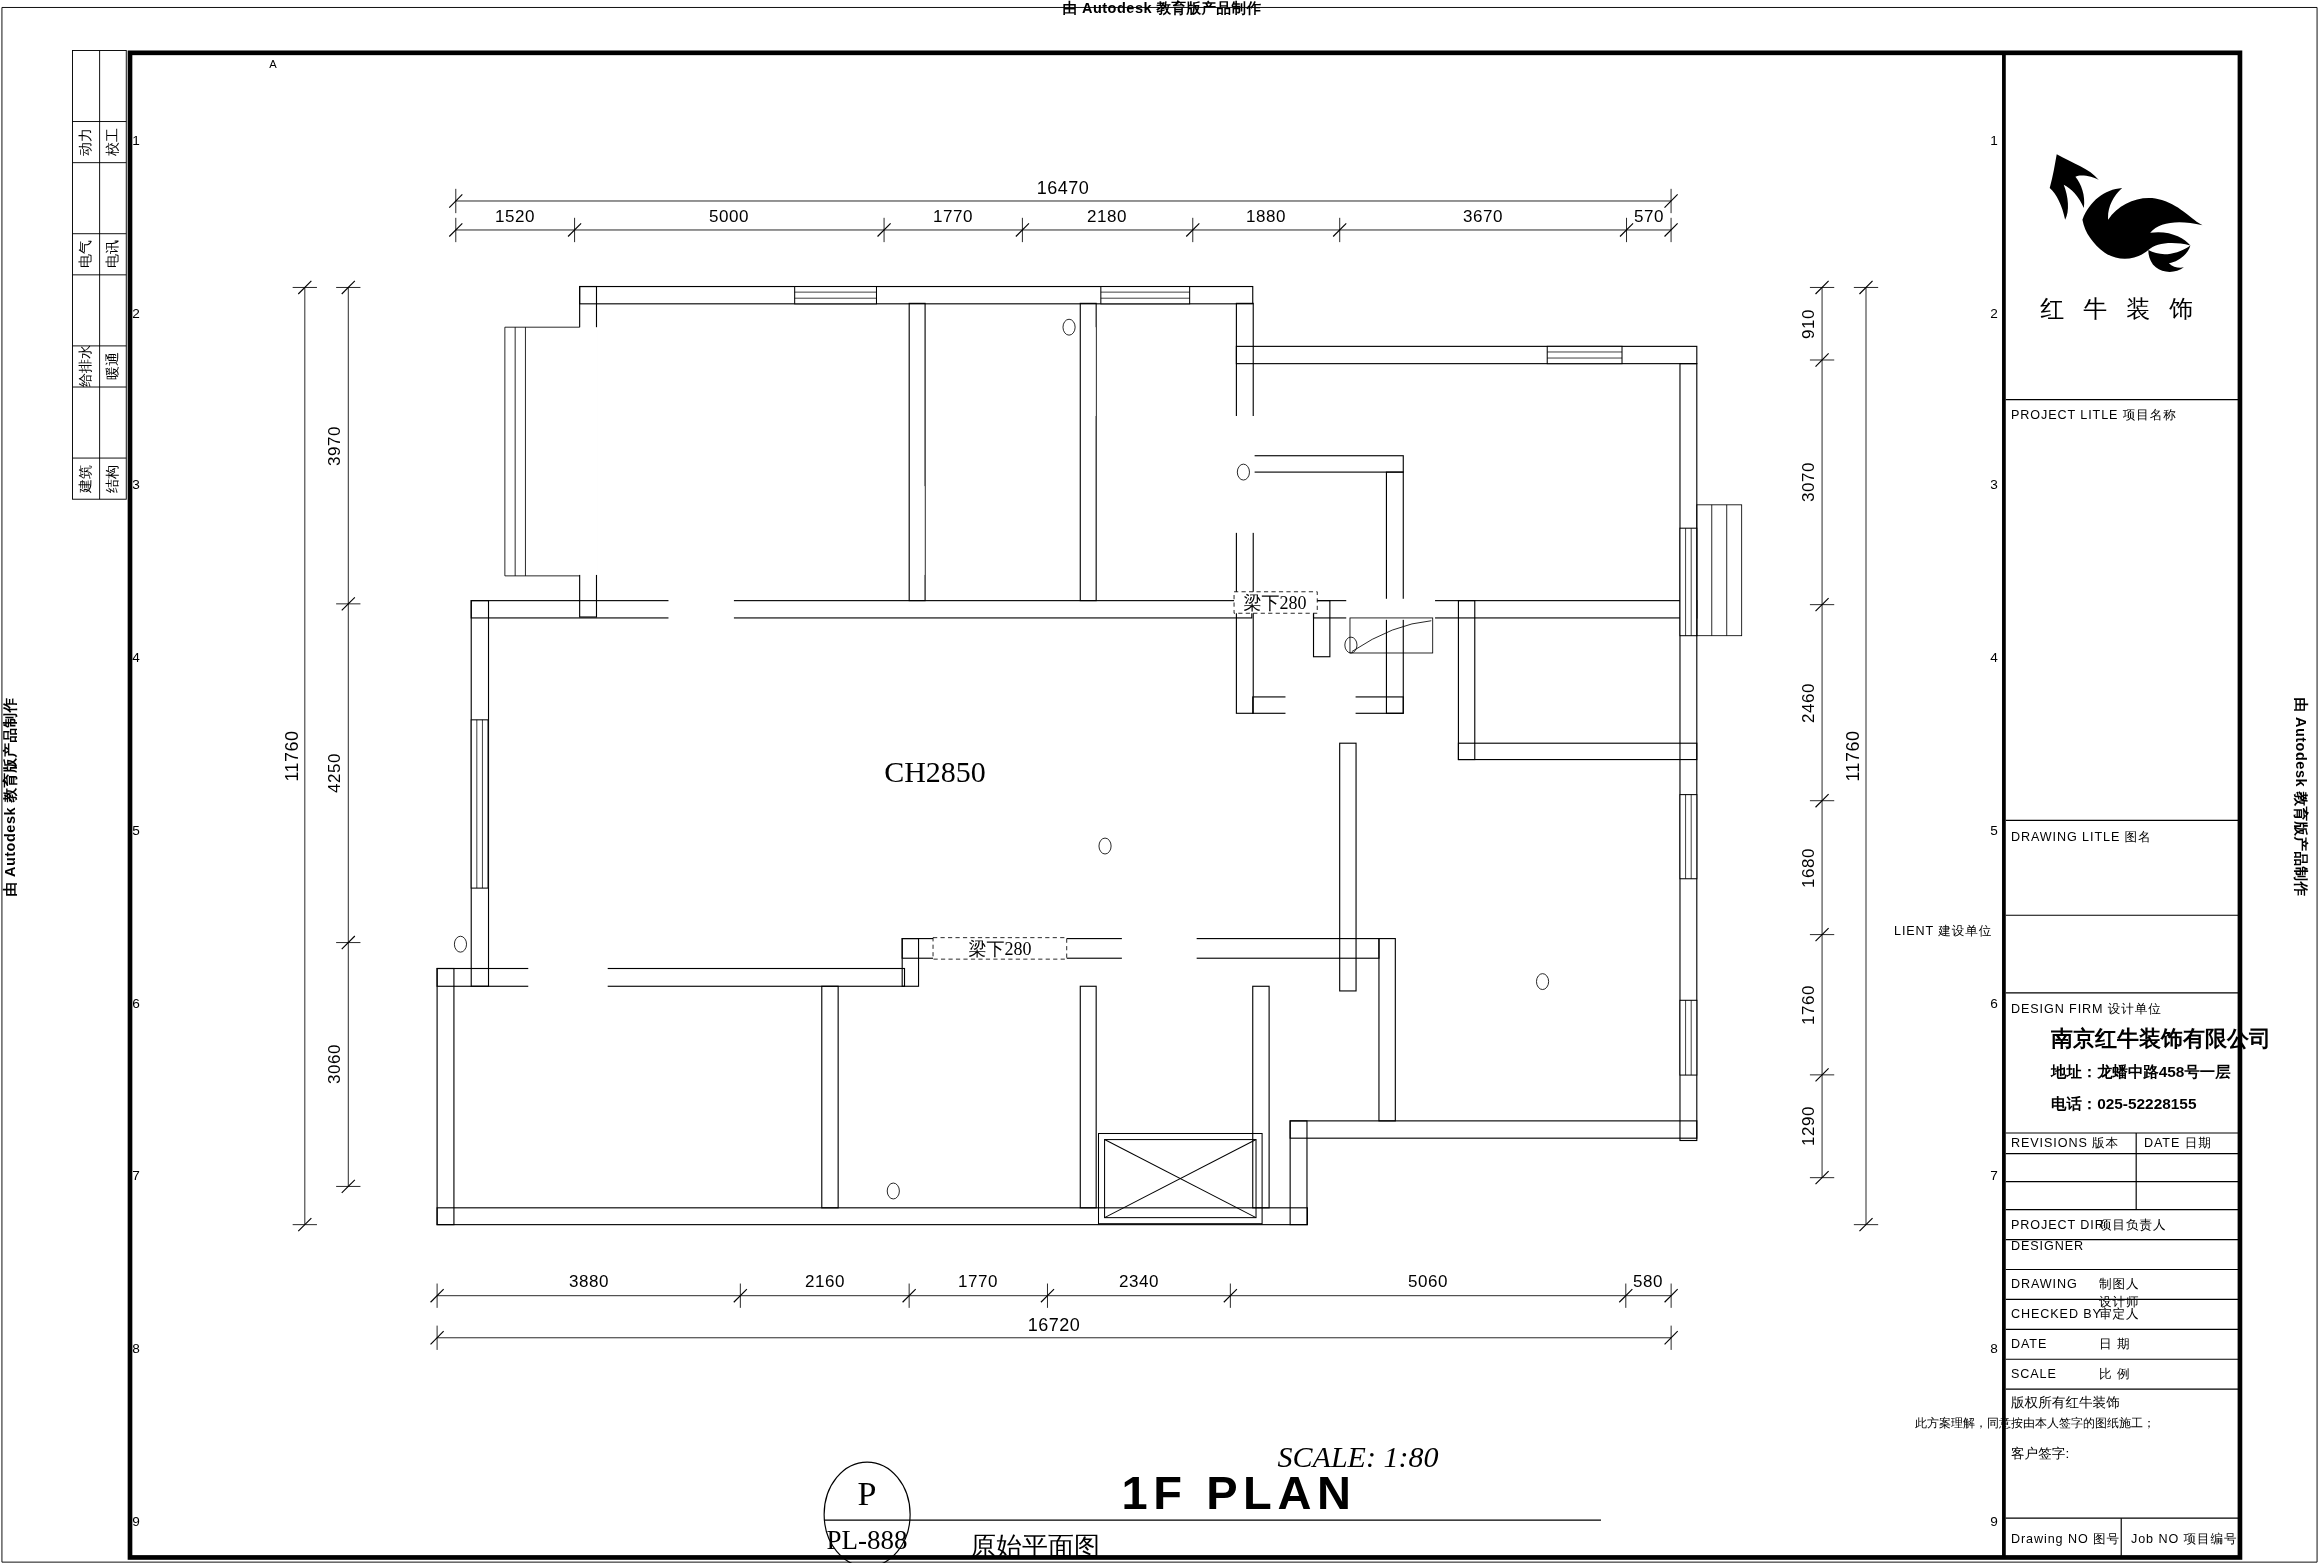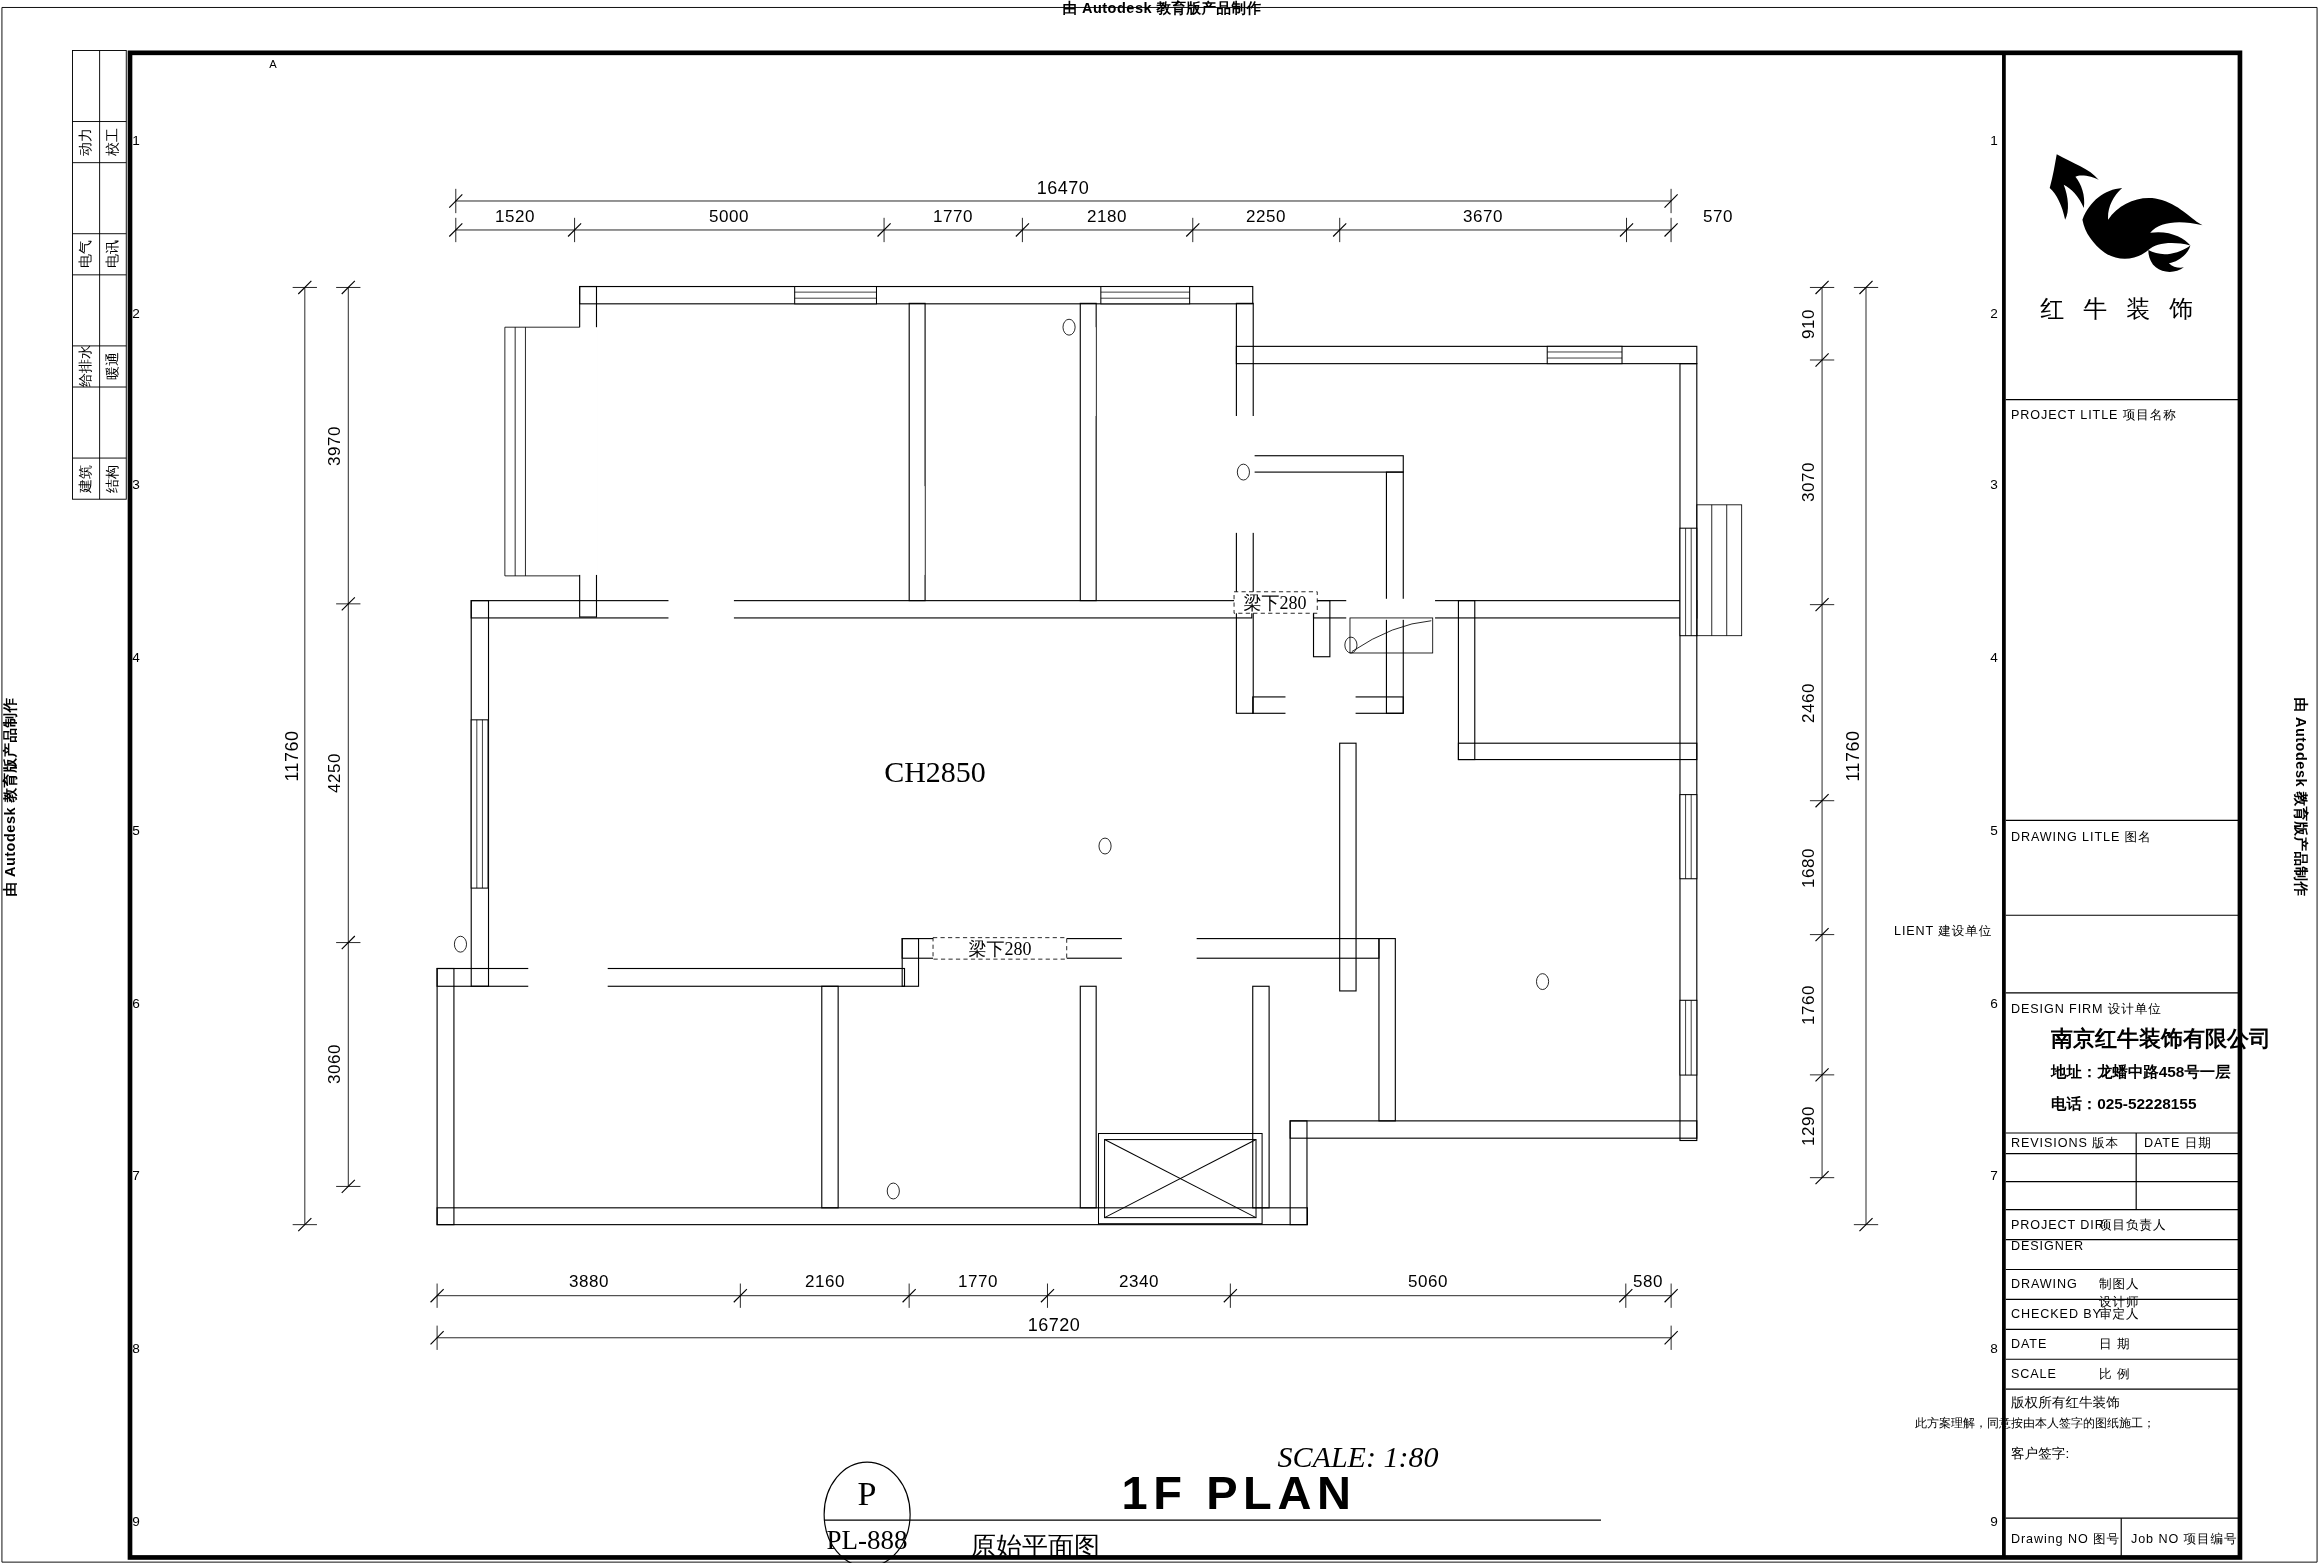--- a/index.html
+++ b/index.html
@@ -292,23 +292,23 @@
     <div class="txt rot-ccw" style="left: 86px; top: 366px; font-size: 14px;">给排水</div>
     <div class="txt rot-ccw" style="left: 113px; top: 366px; font-size: 14px;">暖通</div>
     <div class="txt rot-ccw" style="left: 86px; top: 479px; font-size: 14px;">建筑</div>
     <div class="txt rot-ccw" style="left: 113px; top: 479px; font-size: 14px;">结构</div>
   </div>
 <div id="dim-labels">
     <div class="txt dim-label" style="left: 515px; top: 217px;">1520</div>
     <div class="txt dim-label" style="left: 729px; top: 217px;">5000</div>
     <div class="txt dim-label" style="left: 953px; top: 217px;">1770</div>
     <div class="txt dim-label" style="left: 1107px; top: 217px;">2180</div>
-    <div class="txt dim-label" style="left: 1266px; top: 217px;">2250</div>
+    <div class="txt dim-label" style="left: 1266px; top: 217px;">1880</div>
     <div class="txt dim-label" style="left: 1483px; top: 217px;">3670</div>
-    <div class="txt dim-label" style="left: 1718px; top: 217px;">570</div>
+    <div class="txt dim-label" style="left: 1649px; top: 217px;">570</div>
     <div class="txt dim-label" style="left: 1063px; top: 188px; font-size: 18px;">16470</div>
     <div class="txt dim-label" style="left: 589px; top: 1282px;">3880</div>
     <div class="txt dim-label" style="left: 825px; top: 1282px;">2160</div>
     <div class="txt dim-label" style="left: 978px; top: 1282px;">1770</div>
     <div class="txt dim-label" style="left: 1139px; top: 1282px;">2340</div>
     <div class="txt dim-label" style="left: 1428px; top: 1282px;">5060</div>
     <div class="txt dim-label" style="left: 1648px; top: 1282px;">580</div>
     <div class="txt dim-label" style="left: 1054px; top: 1325px; font-size: 18px;">16720</div>
     <div class="txt rot-ccw dim-label" style="left: 335px; top: 446px;">3970</div>
     <div class="txt rot-ccw dim-label" style="left: 335px; top: 773px;">4250</div>

